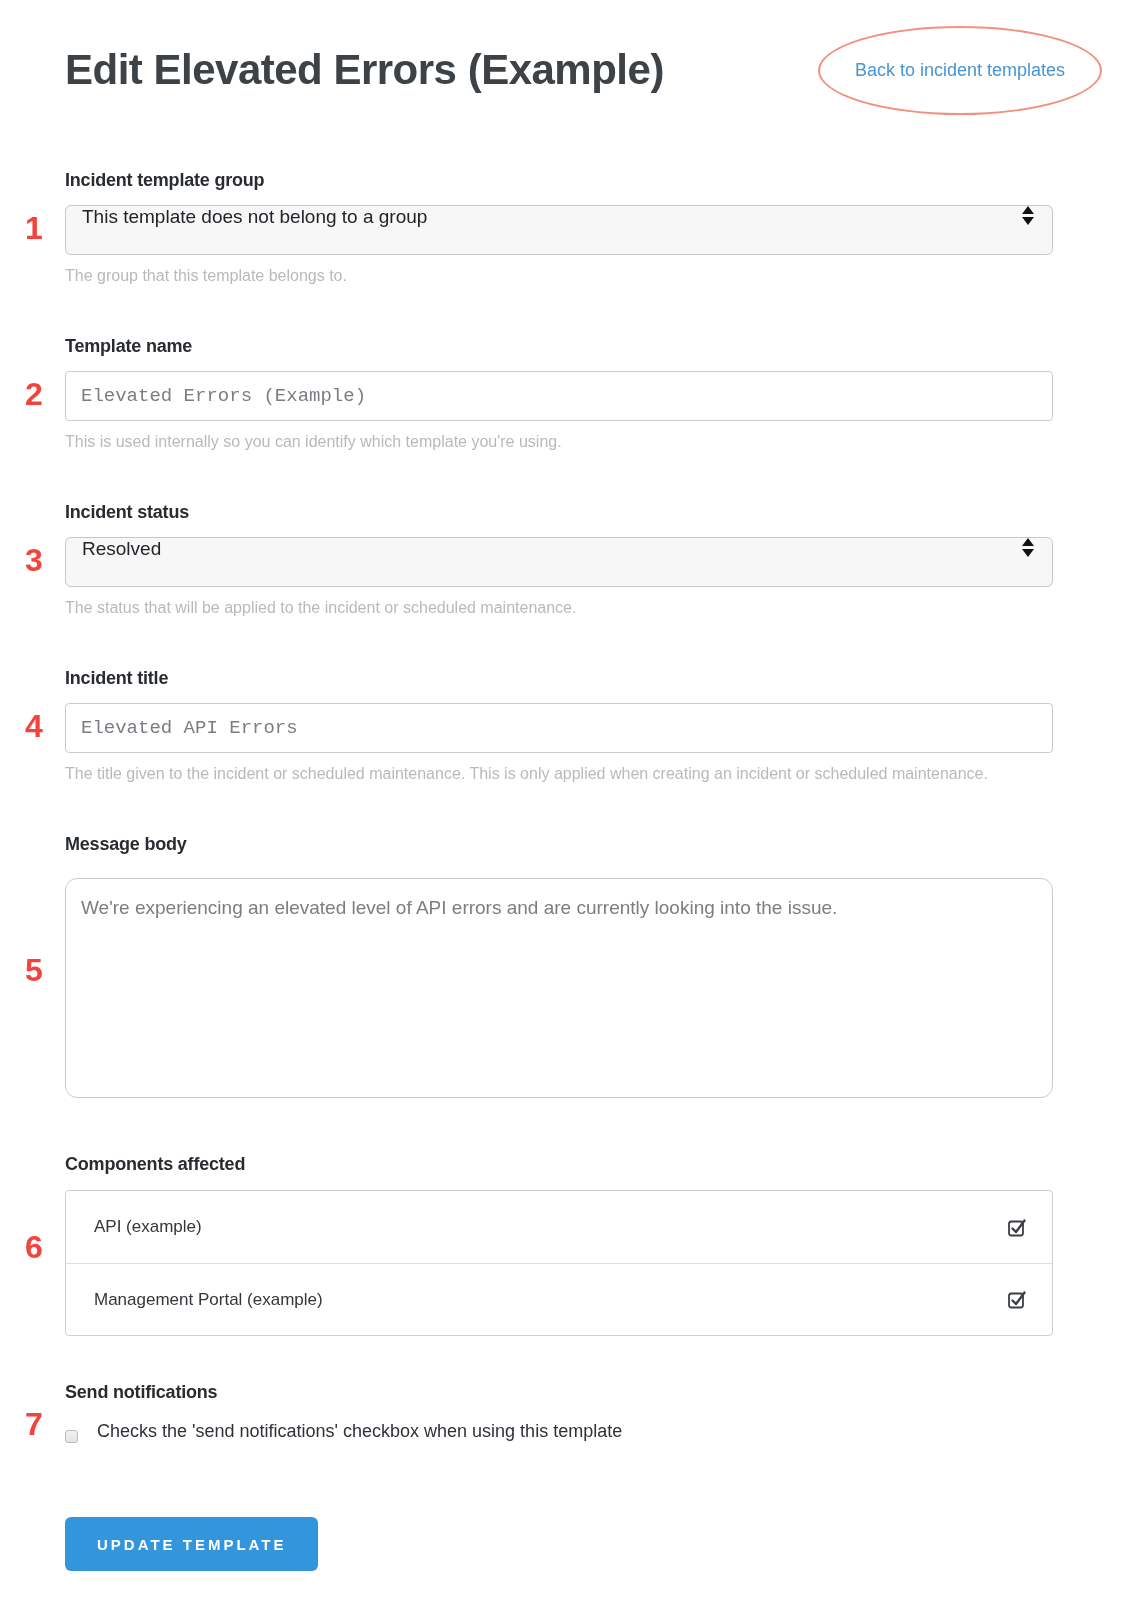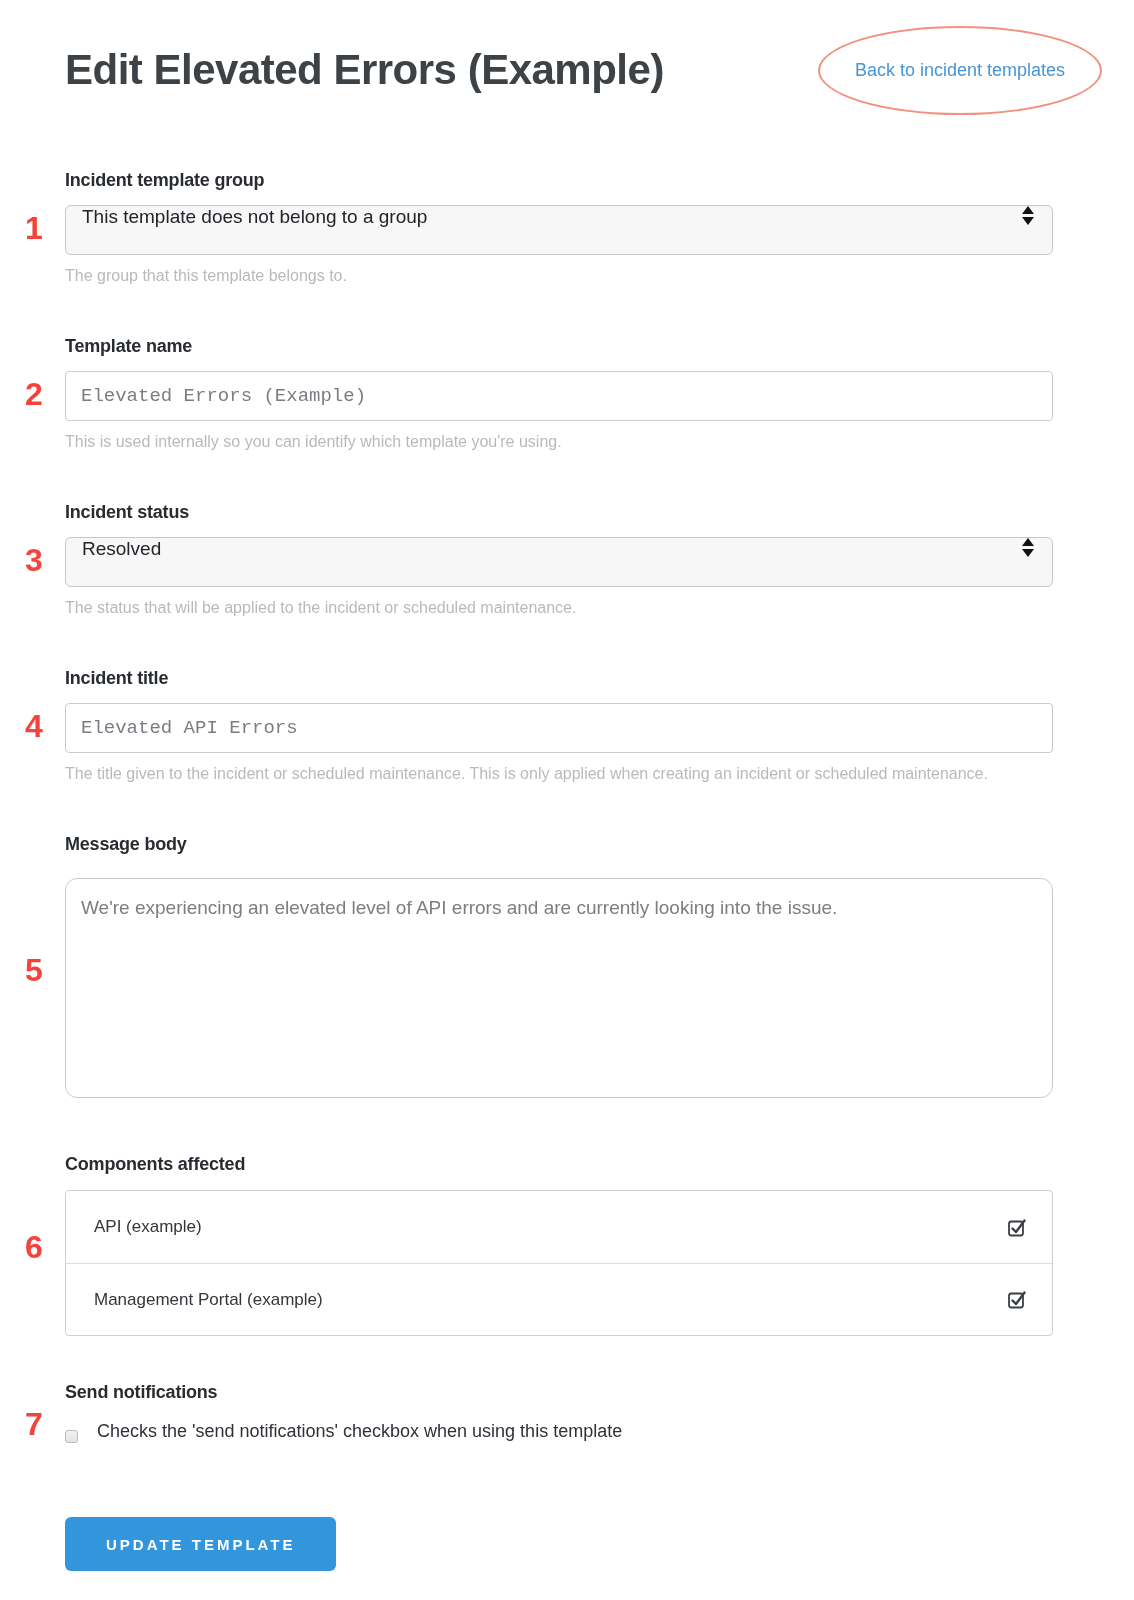--- a/index.html
+++ b/index.html
@@ -114,21 +114,21 @@
     width: 13px; height: 13px; margin-top: 4px; flex: none;
     background: linear-gradient(#f3f3f4, #e2e2e4);
     border: 1px solid #bcbcbe; border-radius: 3px;
     cursor: pointer;
   }
   .check-label { font-size: 18px; color: #2e3237; margin-left: 19px; line-height: 24px; }
 
   
   .btn-primary {
     margin-top: 74px;
-    height: 54px; padding: 0 41px;
+    height: 54px; padding: 0 32px;
     background: #3396dc; border: none; border-radius: 6px;
     color: #ffffff; font-family: "Liberation Sans", "DejaVu Sans", sans-serif;
     font-size: 15px; font-weight: 700; letter-spacing: 3px;
     cursor: pointer;
   }
 </style>
 </head>
 <body>
 
 <div class="page">

